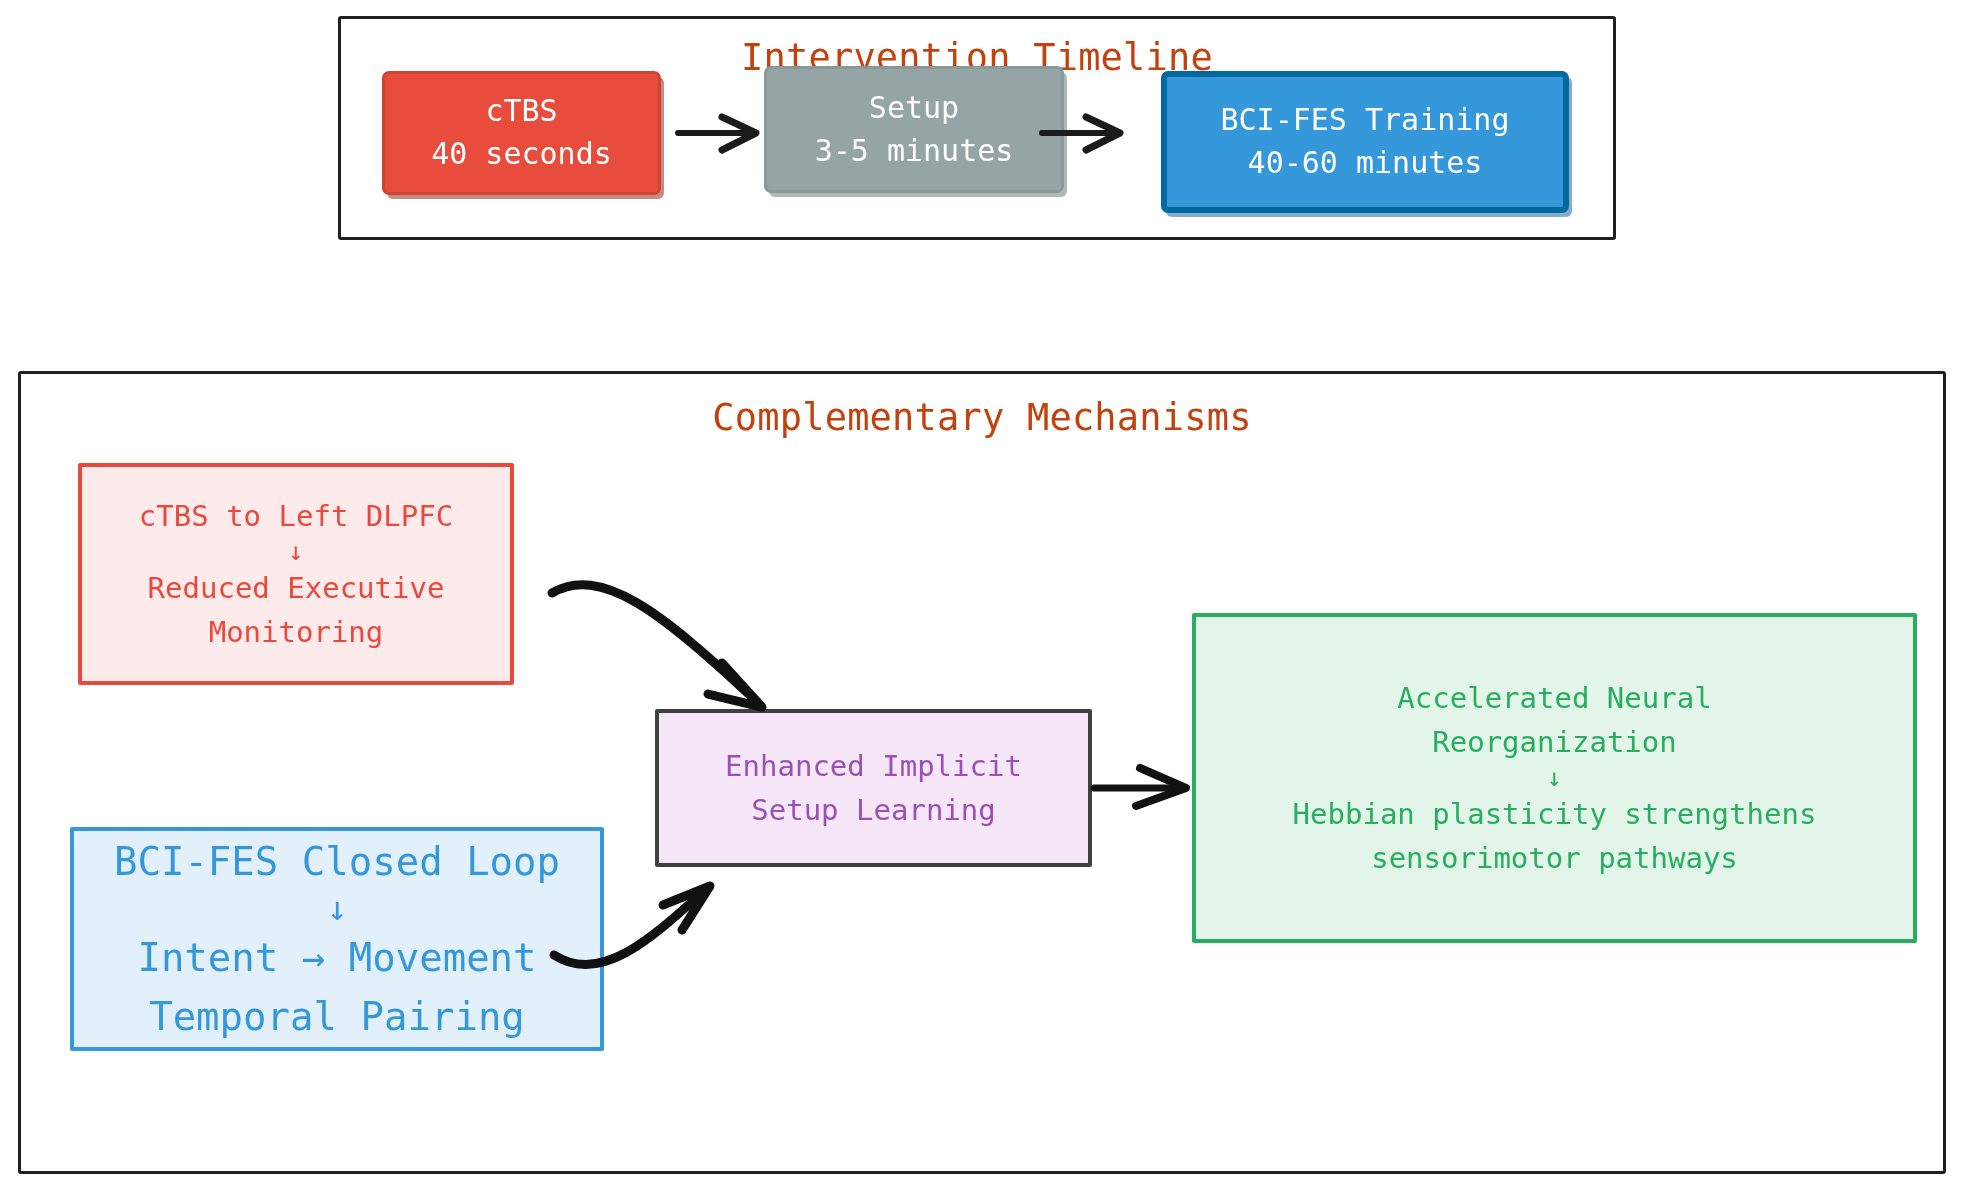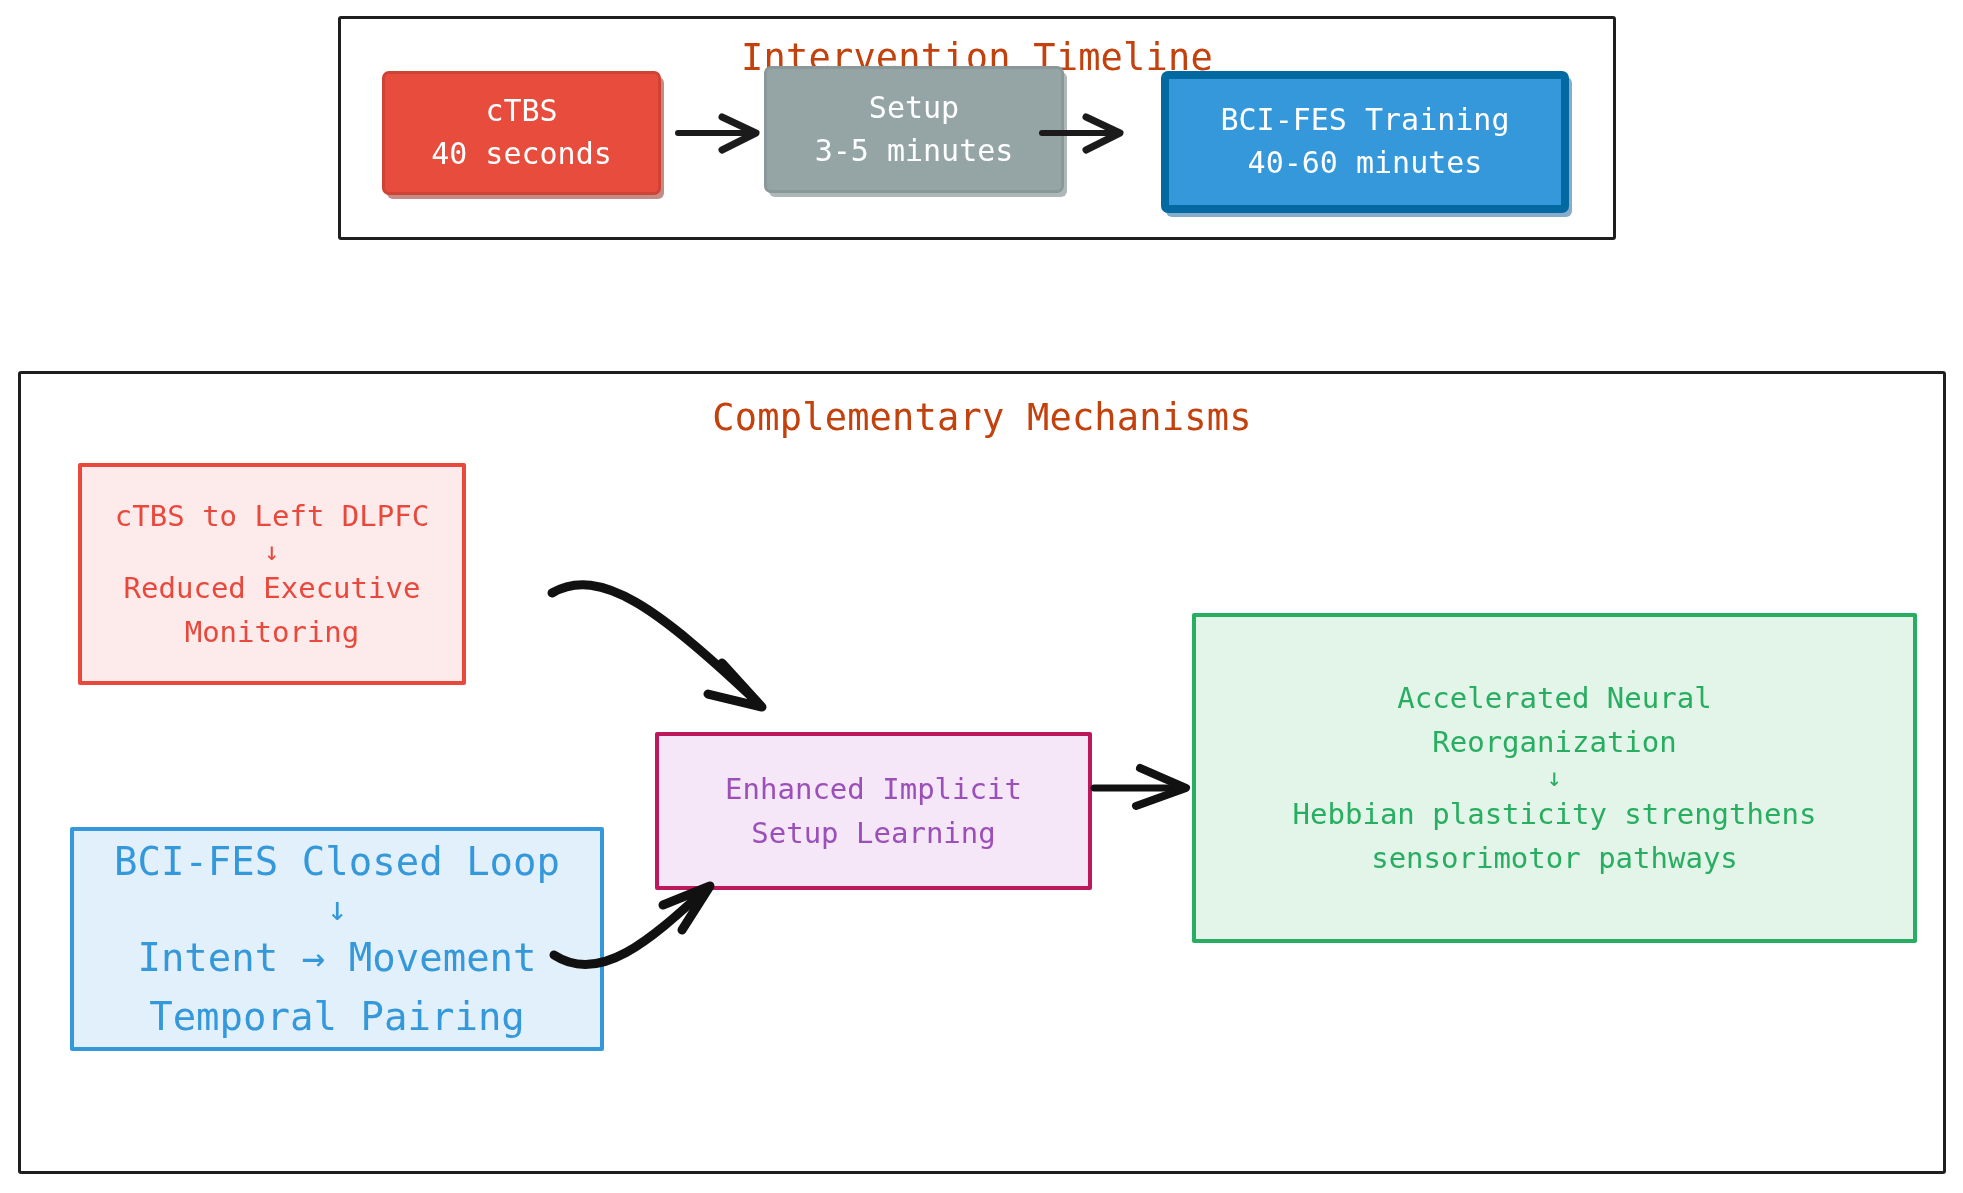--- a/index.html
+++ b/index.html
@@ -84,42 +84,42 @@
     left: 764px; top: 66px;
     width: 300px; height: 127px;
     background: #95a5a6;
     border: 3px solid #8a9899;
     box-shadow: 4px 5px 0 -1px rgba(110,125,126,0.55);
   }
   #tl-bcifes {
     left: 1161px; top: 71px;
     width: 408px; height: 142px;
     background: #3498db;
-    border: 8px solid #0369a1;
+    border: 6px solid #0369a1;
     box-shadow: 4px 5px 0 -1px rgba(35,105,160,0.55);
   }
 
   
   .mech {
     position: absolute;
     box-sizing: border-box;
     display: flex;
     flex-direction: column;
     align-items: center;
     justify-content: center;
     text-align: center;
     border-radius: 2px;
     line-height: 1.52;
   }
   .mech .ln { display: block; }
   .mech .ln.arrowline { line-height: 1.1; font-size: 0.86em; }
 
   #mech-ctbs {
     left: 78px; top: 463px;
-    width: 388px; height: 222px;
+    width: 436px; height: 222px;
     background: #fdeaea;
     border: 4px solid #e8493c;
     color: #e8493c;
     font-size: 29px;
   }
   #mech-bci {
     left: 70px; top: 827px;
     width: 534px; height: 224px;
     background: #e2f0fb;
     border: 4px solid #3498db;
@@ -128,22 +128,21 @@
   }
   #mech-implicit {
     left: 655px; top: 709px;
     width: 437px; height: 158px;
     background: #f5e7f8;
     border: 4px solid #a councils;
     color: #9b4fb8;
     font-size: 29px;
   }
   #mech-implicit {
-    border: 4px solid #be185d;
-    margin-top: 23px;
+    border: 4px solid #404040;
   }
   #mech-neural {
     left: 1192px; top: 613px;
     width: 725px; height: 330px;
     background: #e3f4e9;
     border: 4px solid #27a койн;
     color: #27ae60;
     font-size: 29px;
   }
   #mech-neural {

